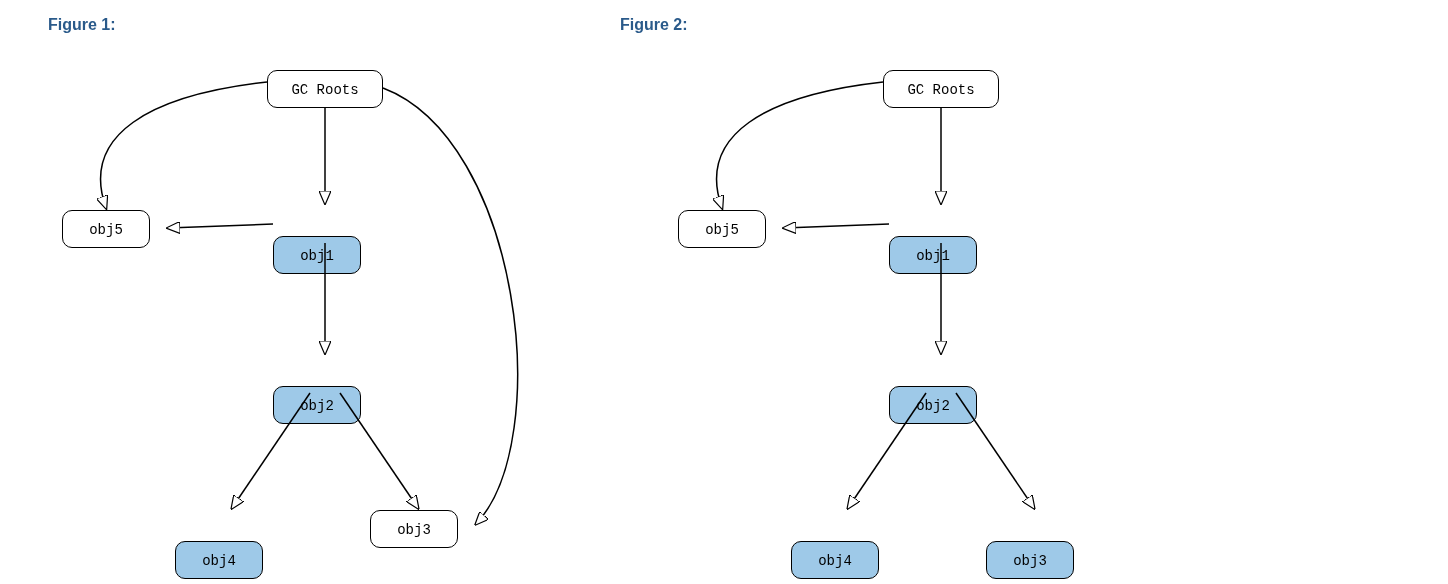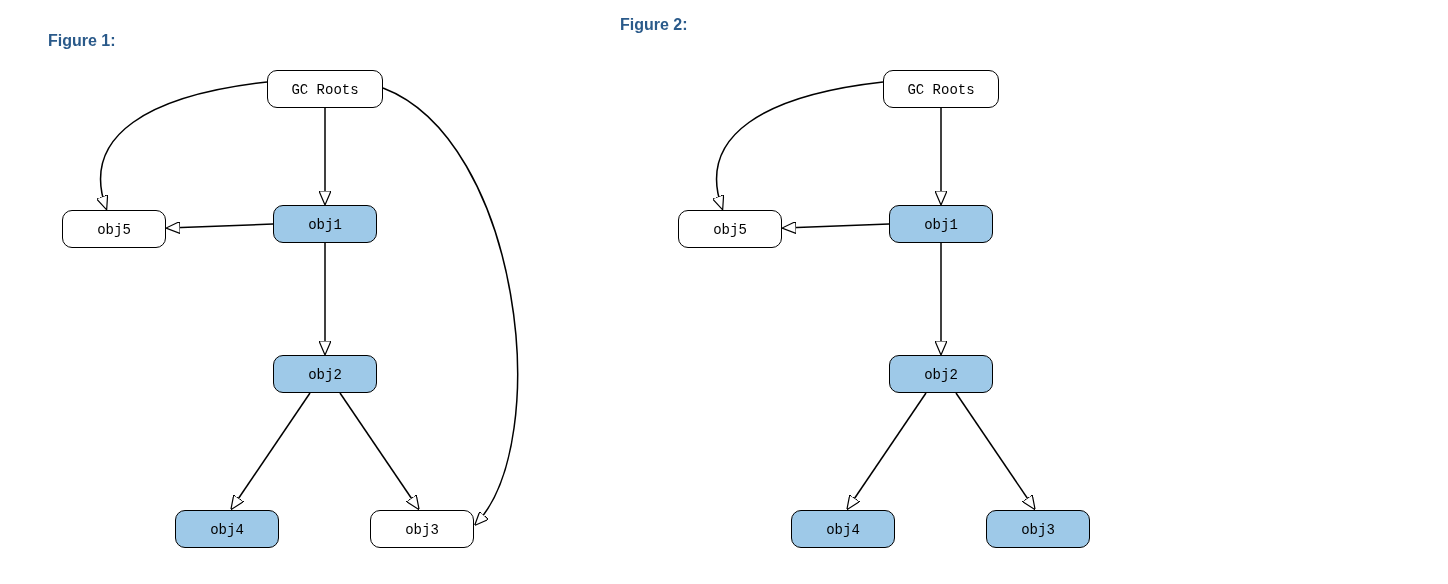--- a/index.html
+++ b/index.html
@@ -21,29 +21,30 @@
     font-size: 16px;
     color: #2a5a8a;
   }
   .node {
     position: absolute;
     border: 1.5px solid #000;
     border-radius: 10px;
     text-align: center;
     line-height: 38px;
     height: 38px;
-    width: 104px;
+    width: 88px;
     font-family: "Courier New", Courier, monospace;
     font-size: 14px;
     color: #000;
     background: #ffffff;
     box-sizing: border-box;
   }
   .node.blue {
     background: #9ec9e8;
+    margin-top: 31px;
   }
   .watermark {
     position: absolute;
     font-family: "Times New Roman", serif;
     font-size: 26px;
     color: #b7b7b7;
     letter-spacing: 1px;
     white-space: nowrap;
   }
   svg.layer {
@@ -51,21 +52,21 @@
     left: 0;
     top: 0;
     pointer-events: none;
   }
 </style>
 </head>
 <body>
 
 <div class="page">
 
-  <div class="fig-title" style="left:48px; top:32px;">Figure 1:</div>
+  <div class="fig-title" style="left:48px; top:16px;">Figure 1:</div>
   <div class="fig-title" style="left:620px; top:16px;">Figure 2:</div>
 
 
   <div class="node" style="left:267px; top:70px;  width:116px;">GC Roots</div>
   <div class="node blue" style="left:273px; top:205px;">obj1</div>
   <div class="node blue" style="left:273px; top:355px;">obj2</div>
   <div class="node" style="left:370px; top:510px;">obj3</div>
   <div class="node blue" style="left:175px; top:510px;">obj4</div>
   <div class="node" style="left:62px;  top:210px;">obj5</div>
 

